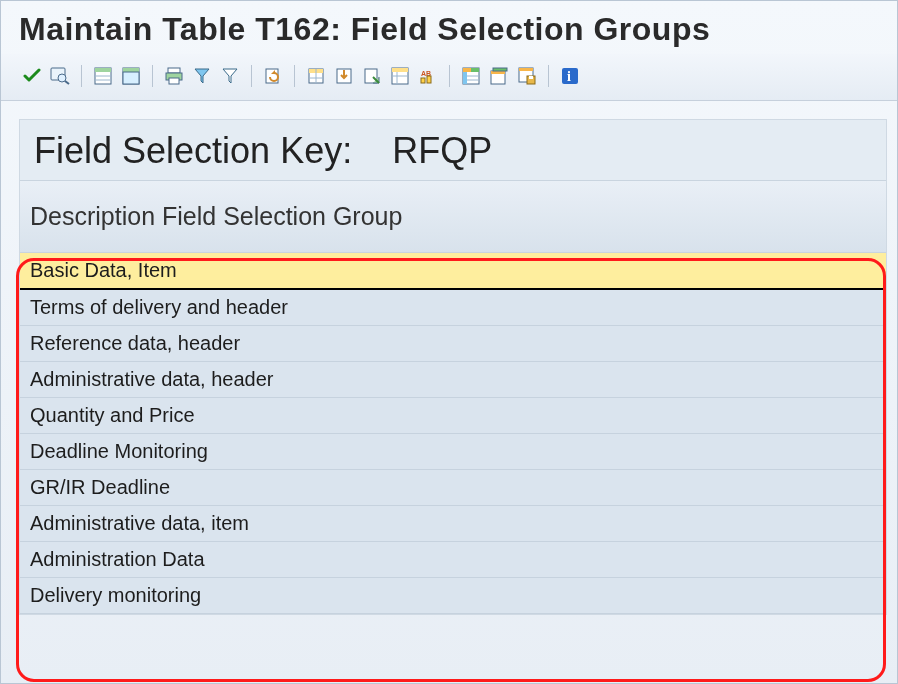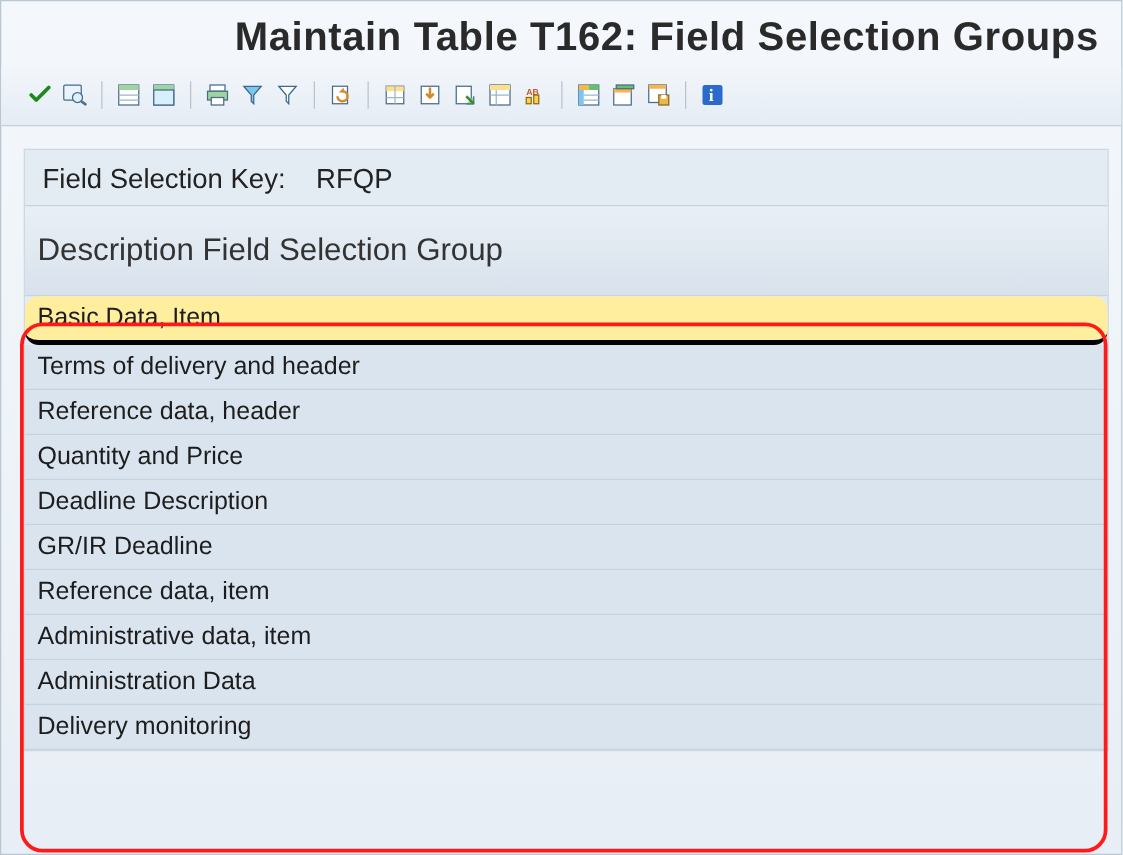--- a/index.html
+++ b/index.html
@@ -18,21 +18,20 @@
     position: relative;
   }
   .titlebar {
     padding: 10px 18px 6px 18px;
   }
   .titlebar h1 {
     font-size: 32px;
     font-weight: 700;
     color:#2a2a2a;
     letter-spacing:.5px;
-    text-align:right;
   }
   .toolbar {
     padding: 10px 18px 12px 18px;
     display:flex;
     align-items:center;
     gap:2px;
     border-bottom:1px solid #c6d0dc;
     background:linear-gradient(to bottom,#f2f6fb,#e5ecf4);
   }
   .tbtn {
@@ -42,21 +41,21 @@
   }
   .sep{width:1px;height:22px;background:#b8c4d2;margin:0 6px;}
   svg{display:block;}
 
   .subpane {
     margin:18px 10px 0 18px;
     background:#e4ecf3;
     border:1px solid #cfd9e3;
   }
   .subtitle {
-    font-size:22px;
+    font-size:36px;
     color:#222;
     padding:10px 14px 8px 14px;
     font-weight:400;
   }
   .colhdr{
     background:linear-gradient(to bottom,#e9eff6,#d8e2ec);
     border-top:1px solid #c9d4df;
     border-bottom:1px solid #c9d4df;
     padding:21px 10px;
     font-size:25px;
@@ -68,22 +67,21 @@
   .row{
     padding:6px 10px;
     font-size:20px;
     color:#1d1d1d;
     border-bottom:1px solid #c6d2de;
     background:#dae4ee;
     cursor:pointer;
   }
   .row.selected{
     background:#feee9e;
-    border-bottom:4px solid #000000;
-    border-radius:11px;
+    border-bottom:2px solid #000000;
   }
   .highlight-box{
     position:absolute;
     border:3px solid #ff1a1a;
     border-radius:18px;
     pointer-events:none;
     left:15px; top:257px;
     width:870px;
     height:424px;
   }
@@ -231,24 +229,24 @@
     <div class="subtitle">
       <span>Field Selection Key:</span>
       &nbsp;&nbsp;
       <span>RFQP</span>
     </div>
     <div class="colhdr">Description  Field Selection Group</div>
     <div class="grid" id="grid">
         <div class="row selected">Basic Data, Item</div>
         <div class="row">Terms of delivery and header</div>
         <div class="row">Reference data, header</div>
+        <div class="row">Administrative data, header</div>
         <div class="row">Quantity and Price</div>
-        <div class="row">Deadline Description</div>
+        <div class="row">Deadline Monitoring</div>
         <div class="row">GR/IR Deadline</div>
-        <div class="row">Reference data, item</div>
         <div class="row">Administrative data, item</div>
         <div class="row">Administration Data</div>
         <div class="row">Delivery monitoring</div>
       </div>
   </div>
 
   <div class="highlight-box"></div>
 
 </div>
 

